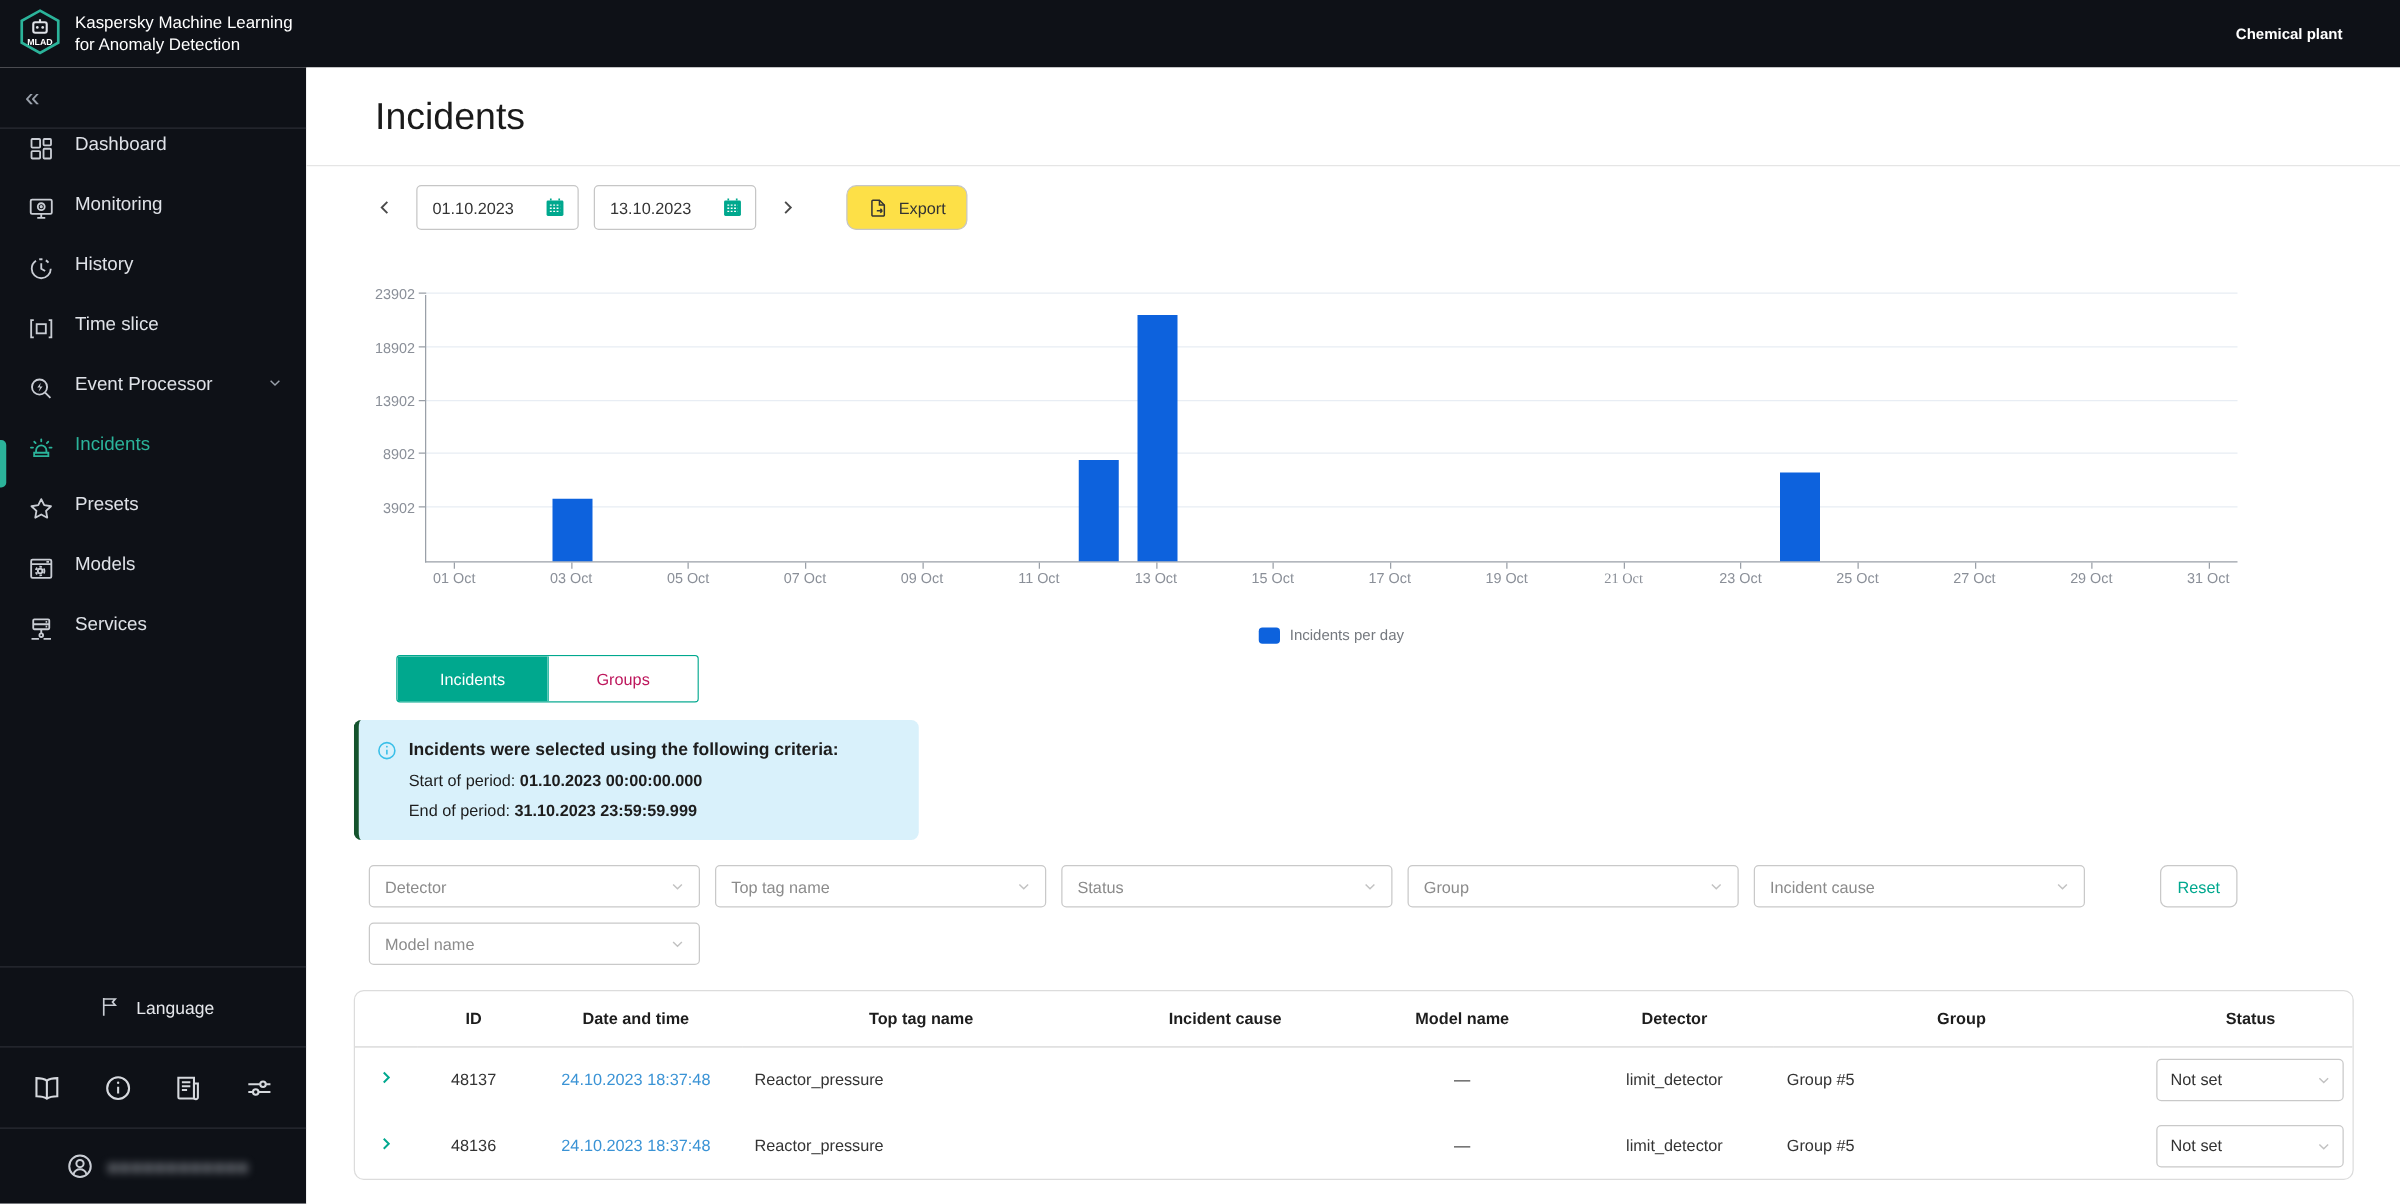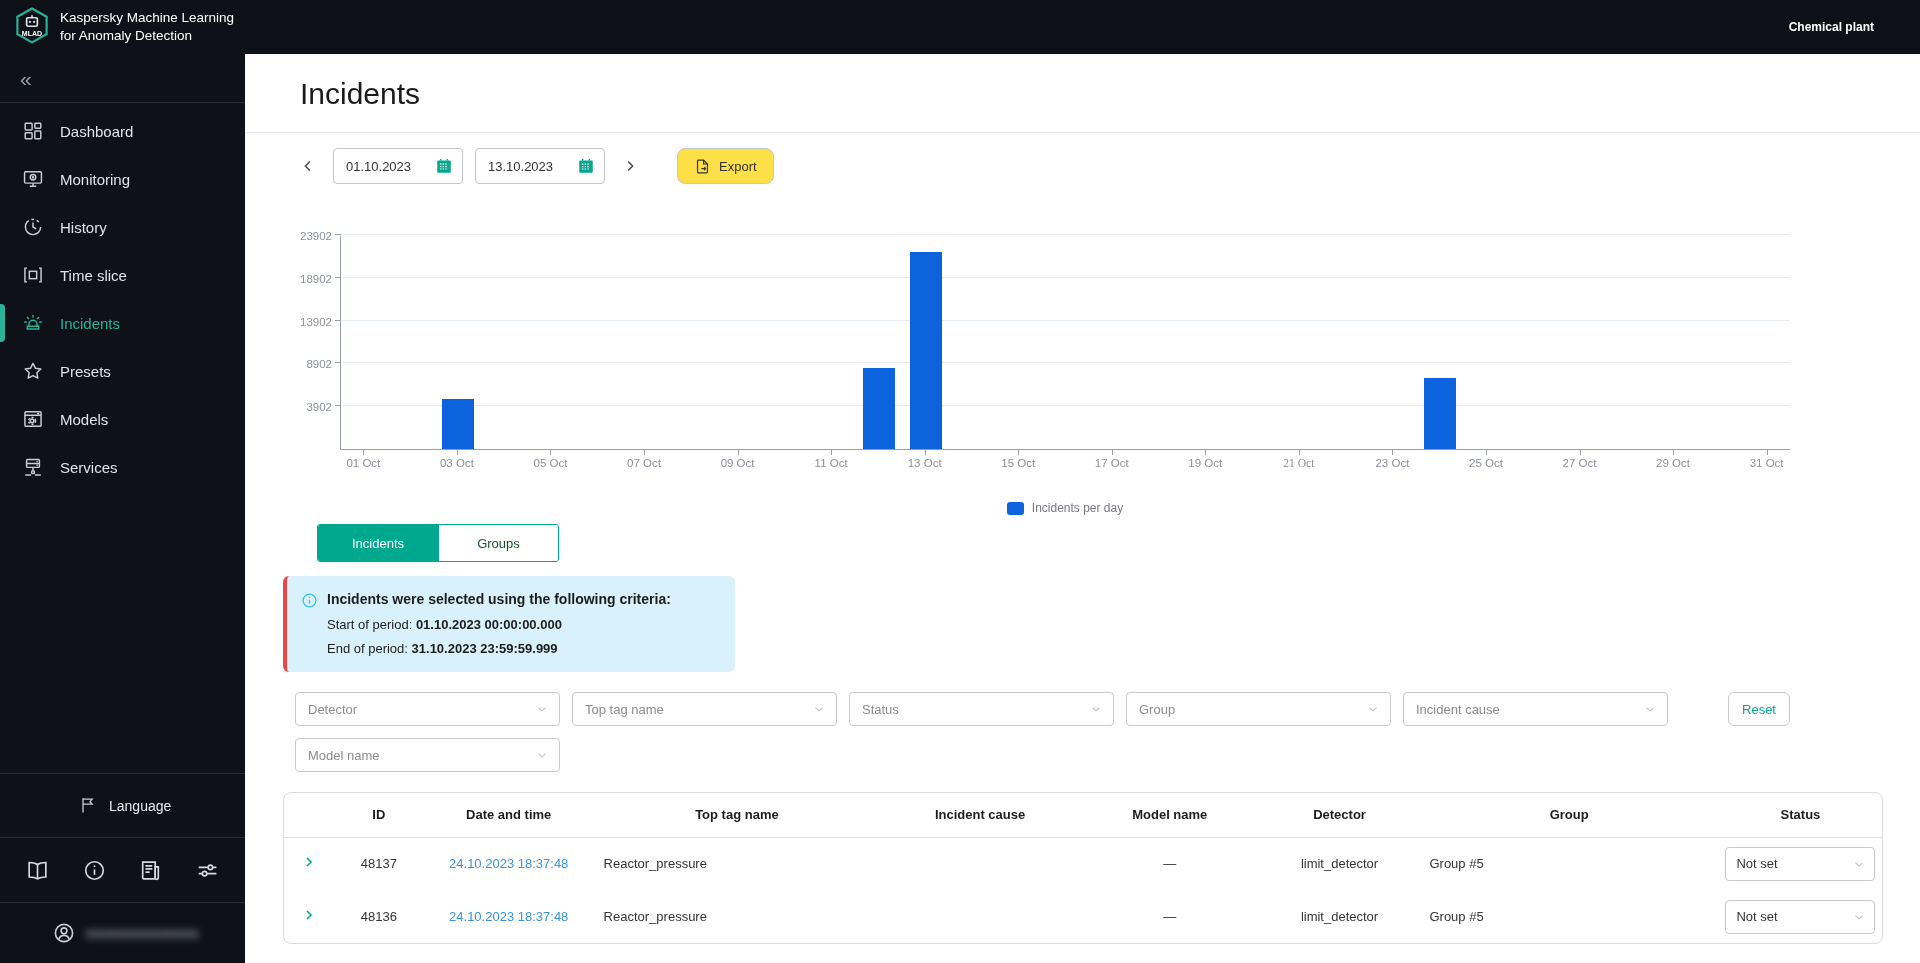--- a/index.html
+++ b/index.html
@@ -7,21 +7,21 @@
     font-family:"Liberation Sans", sans-serif; }
   .topbar { height:54px; background:#0e1117; display:flex; align-items:center; }
   .logo-zone { width:245px; display:flex; align-items:center; padding-left:13px; gap:9px; }
   .logo-hex { width:38px; height:40px; flex:0 0 auto; }
   .app-title { color:#fff; font-size:13.5px; line-height:1.35; }
   .plant { margin-left:auto; padding-right:46px; color:#fff; font-size:12px; font-weight:bold; }
   .shell { display:flex; height:909px; }
   .sidebar { width:245px; background:#0e1117; display:flex; flex-direction:column; position:relative; }
   .collapse { margin:13px 0 5px 20px; color:#9aa1ab; font-size:21px; cursor:pointer; width:28px; }
   .side-div { border-top:1px solid #2a2d35; margin:6px 0 4px 0; }
-  .nav-item { height:48px; display:flex; align-items:center; gap:14px; padding-left:22px;
+  .nav-item { height:48px; display:flex; align-items:flex-start; gap:14px; padding-left:22px;
     color:#dfe2e8; font-size:15px; cursor:pointer; position:relative; }
   .nav-item .nico { width:24px; height:24px; color:#c9cdd4; display:flex; align-items:center; }
   .nav-item.active { color:#2bb39a; }
   .nav-item.active .nico { color:#2bb39a; }
   .nav-ind { position:absolute; left:0; top:5px; width:5px; height:38px; background:#2bb39a; border-radius:0 4px 4px 0; }
   .nav-caret { margin-left:auto; margin-right:18px; color:#9aa1ab; }
   .sidebar-bottom { margin-top:auto; }
   .lang-row { height:64px; border-top:1px solid #2a2d35; display:flex; align-items:center; gap:9px;
     padding-left:78px; color:#e6e8ec; font-size:14px; cursor:pointer; }
   .lang-row .nico { color:#c9cdd4; width:22px; height:22px; }
@@ -55,24 +55,24 @@
   .xaxis { position:relative; width:1450px; height:24px; margin-left:95px; }
   .xtickmark { position:absolute; top:0; width:1px; height:5px; background:#9aa0a8; }
   .xlabel { position:absolute; top:7px; transform:translateX(-50%); font-size:11.5px; color:#8a8f98;
     white-space:nowrap; }
   .legend { width:1450px; margin-left:95px; margin-top:26px; display:flex; justify-content:center;
     align-items:center; gap:8px; height:16px; }
   .legend-swatch { width:17px; height:13px; border-radius:3px; background:#0d62dd; }
   .legend-label { font-size:12px; color:#75797f; }
   .tabs { display:inline-flex; margin:8px 0 0 72px; border:1px solid #00a88e; border-radius:3px; overflow:hidden; }
   .tab { width:120px; height:36px; display:flex; align-items:center; justify-content:center;
-    font-size:13px; cursor:pointer; background:#fff; color:#14532d; }
+    font-size:13px; cursor:pointer; background:#fff; color:#be185d; }
   .tab.active { background:#00a88e; color:#fff; }
   .tab + .tab { border-left:1px solid #00a88e; }
-  .infobox { margin:14px 0 0 38px; width:452px; background:#d9f1fb; border-left:4px solid #ef4444;
+  .infobox { margin:14px 0 0 38px; width:452px; background:#d9f1fb; border-left:4px solid #14532d;
     border-radius:6px; padding:15px 16px 15px 14px; color:#1d1d1d; }
   .infobox .ib-head { display:flex; gap:9px; align-items:flex-start; font-size:14px; font-weight:bold; }
   .infobox .iico { width:17px; height:17px; color:#39bfe8; flex:0 0 auto; margin-top:1px; }
   .infobox .ib-line { font-size:13px; margin:8px 0 0 26px; line-height:16px; }
   .infobox .ib-line:first-of-type { margin-top:12px; }
   .infobox b { font-weight:bold; }
   .filters { margin:20px 0 0 50px; display:flex; align-items:center; gap:12px; }
   .filters.row2 { margin-top:12px; }
   .select { width:265px; height:34px; border:1px solid #c9c9c9; border-radius:4px; background:#fff;
     display:flex; align-items:center; padding:0 10px 0 12px; cursor:pointer; }
@@ -154,20 +154,35 @@
       <span>History</span>
     </div>
     <div class="nav-item">
       <span class="nico">
         <svg viewBox="0 0 24 24" width="22" height="22" fill="none" stroke="currentColor" stroke-width="1.6">
           <path d="M5.5 4.5H3.2v15h2.3M18.5 4.5h2.3v15h-2.3"></path>
             <rect x="8" y="8" width="8" height="8"></rect>
         </svg>
         </span>
       <span>Time slice</span>
+    </div>
+    <div class="nav-item">
+      <span class="nico">
+        <svg viewBox="0 0 24 24" width="22" height="22" fill="none" stroke="currentColor" stroke-width="1.6">
+          <circle cx="10.5" cy="10.5" r="6.6"></circle>
+            <path d="M15.4 15.4 20 20"></path>
+          <path d="M11.6 6.8 8.6 11h2.4l-1.4 3.6 3.6-4.6h-2.4z" fill="currentColor" stroke="none"></path>
+        </svg>
+        </span>
+      <span>Event Processor</span>
+      <span class="nav-caret">
+        <svg viewBox="0 0 24 24" width="14" height="14" fill="none" stroke="currentColor" stroke-width="2">
+            <path d="M6 9.5l6 6 6-6"></path>
+          </svg>
+        </span>
     </div>
     <div class="nav-item active">
       <span class="nav-ind"></span>
       <span class="nico">
         <svg viewBox="0 0 24 24" width="22" height="22" fill="none" stroke="currentColor" stroke-width="1.6">
           <path d="M7.5 15.5v-2a4.5 4.5 0 0 1 9 0v2"></path>
             <path d="M5.8 18.5h12.4v-3H5.8z"></path>
           <path d="M12 5.5V3.8M7.1 7.1 5.9 5.9M16.9 7.1l1.2-1.2M4.8 11H3M19.2 11h1.8" stroke-linecap="round"></path>
         </svg>
         </span>

